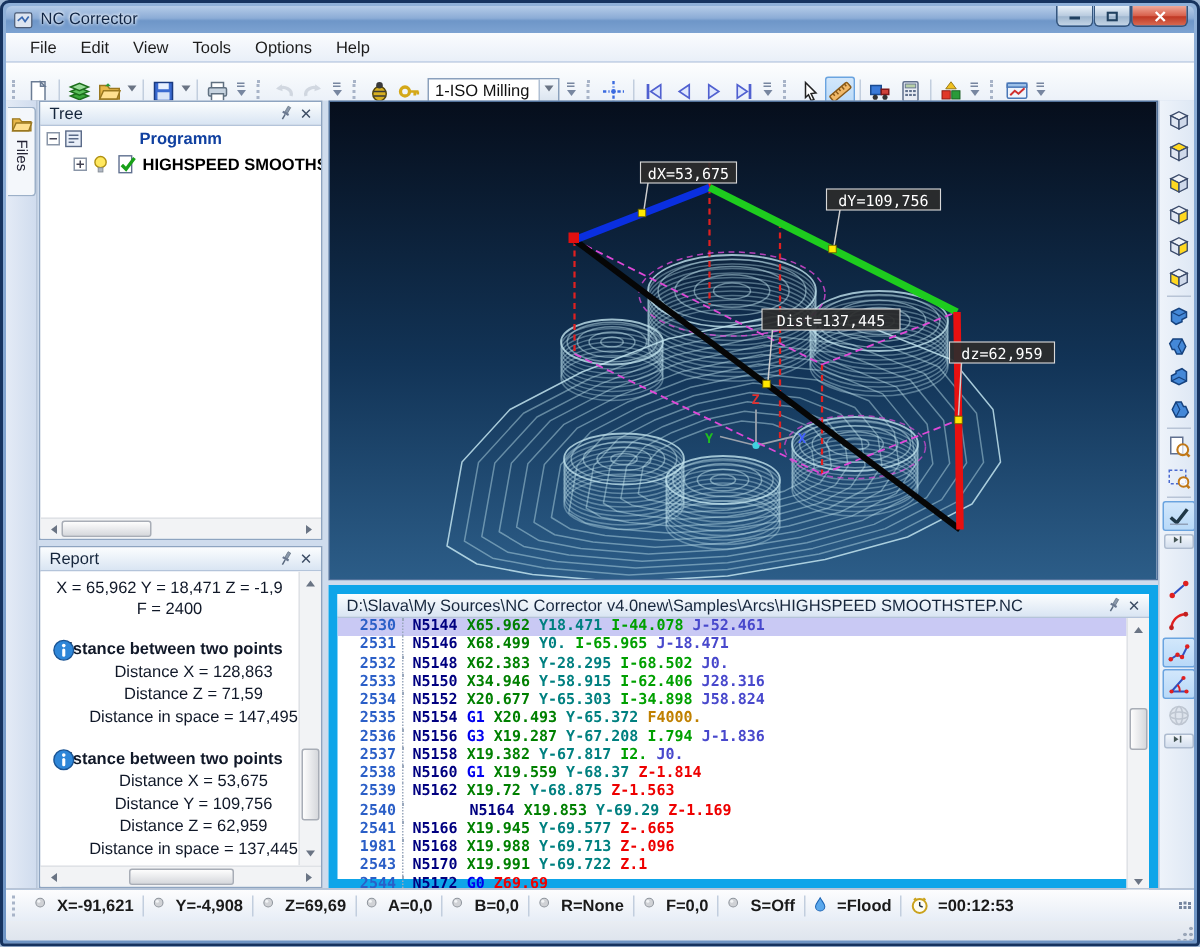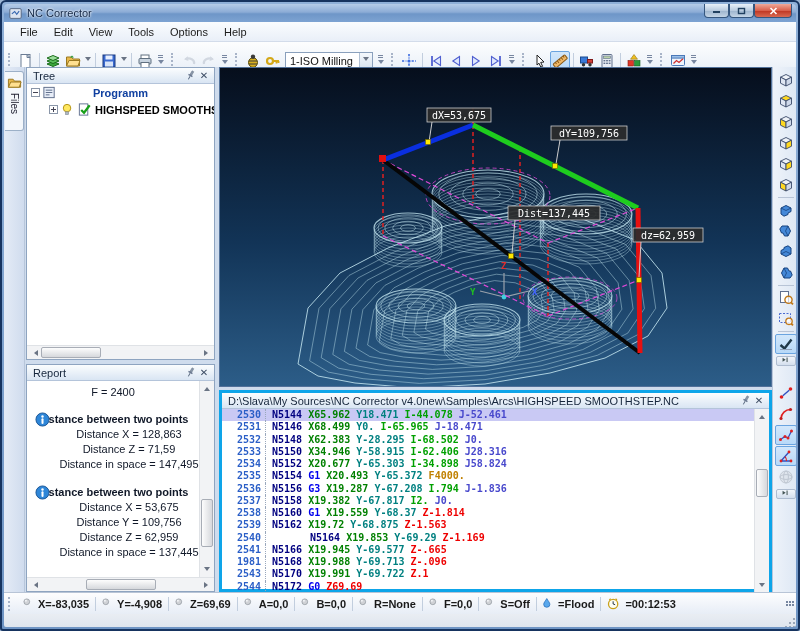--- a/index.html
+++ b/index.html
@@ -81,21 +81,21 @@
   .tri.l { border-right:4px solid #6a7484; } .tri.r { border-left:4px solid #6a7484; }
   .tri.u { border-bottom:4px solid #6a7484; } .tri.d { border-top:4px solid #6a7484; }
   .thumb-h { height:11px; background:linear-gradient(#fdfdfd,#d6d8dc); border:1px solid #a8adb6; border-radius:2px; }
   .thumb-v { position:absolute; left:1px; width:12px; background:linear-gradient(90deg,#fdfdfd,#d6d8dc); border:1px solid #a8adb6; border-radius:2px; }
 
   
   .center-col { position:absolute; left:215px; top:0; width:553px; height:525px; }
   .viewport { position:absolute; left:0; top:0; width:553px; height:320px; border:1px solid #51719a; }
   .hsplit { position:absolute; left:0; top:320px; width:553px; height:3px; background:#cfdced; }
 
-  .editor { position:absolute; left:0; top:323px; width:553px; height:202px; background:#fff; border:3px solid #0ea5e9; }
+  .editor { position:absolute; left:0; top:323px; width:553px; height:202px; background:#fff; border:6px solid #0ea5e9; }
   .ed-hdr { height:16px; background:linear-gradient(#fbfdfe,#d9e5f3); border-bottom:1px solid #b4c4da; display:flex; align-items:center; font-size:11px; color:#16263c; padding:0 3px 0 6px; white-space:nowrap; }
   .ed-hdr .path { flex:1; overflow:hidden; text-overflow:ellipsis; }
   .ed-body { position:relative; height:209px; overflow:hidden; }
   .code-line { display:flex; height:12.26px; line-height:12.26px; font-family:"DejaVu Sans Mono",monospace; font-size:10px; font-weight:bold; white-space:pre; }
   .code-line.sel { background:#c9c9f4; }
   .gut { width:44px; flex:none; text-align:right; padding-right:4px; color:#2b5fc7; border-right:1px dotted #9aa8bc; }
   .code { padding-left:6px; }
   .ed-sbv { top:0; height:184px; }
 
   
@@ -487,20 +487,21 @@
                     <rect x="6.8" y="2" width="2.4" height="5.5" fill="#8a98ac" stroke="#5a6878" stroke-width=".5"></rect>
                     <rect x="5.2" y="7.2" width="5.6" height="1.8" fill="#6a7890"></rect>
                     <path d="M8 9 v4.5" stroke="#58687e" stroke-width="1.2"></path>
                   </g>
                 </svg>
               </span>
           <span class="hdr-btn">✕</span>
         </div>
         <div class="report-body">
           <div class="rep-inner" id="rep-inner" style="padding-top:4px">
+            <div class="rep-line">X = 65,962 Y = 18,471 Z = -1,9</div>
             <div class="rep-line">F = 2400</div>
           <div class="rep-block">
                   <span class="rep-info">
                     <svg width="15" height="15" viewBox="0 0 16 16" style="display:block">
                       <circle cx="8" cy="8" r="7" fill="#2e86d8" stroke="#1a5494"></circle>
                       <circle cx="8" cy="4.7" r="1.3" fill="#fff"></circle>
                       <rect x="6.9" y="6.7" width="2.2" height="6" rx="1.1" fill="#fff"></rect>
                     </svg>
                   </span>
                   <div class="rep-title">Distance between two points</div>
@@ -959,21 +960,21 @@
   <div class="statusbar">
     <div class="st-grip"></div>
     <span id="st-items" style="display:flex;align-items:center;height:100%">
           <span class="st-item">
             <span>
               <svg width="11" height="11" viewBox="0 0 16 16" style="display:block">
                 <circle cx="5.5" cy="5.5" r="4.2" fill="#d0d2d6" stroke="#8e949c"></circle>
                 <circle cx="4.2" cy="4.1" r="1.5" fill="#f2f4f6"></circle>
               </svg>
             </span>
-            <span>X=-83,035</span>
+            <span>X=-91,621</span>
           </span>
           <span class="st-sep"></span>
           <span class="st-item">
             <span>
               <svg width="11" height="11" viewBox="0 0 16 16" style="display:block">
                 <circle cx="5.5" cy="5.5" r="4.2" fill="#d0d2d6" stroke="#8e949c"></circle>
                 <circle cx="4.2" cy="4.1" r="1.5" fill="#f2f4f6"></circle>
               </svg>
             </span>
             <span>Y=-4,908</span>

